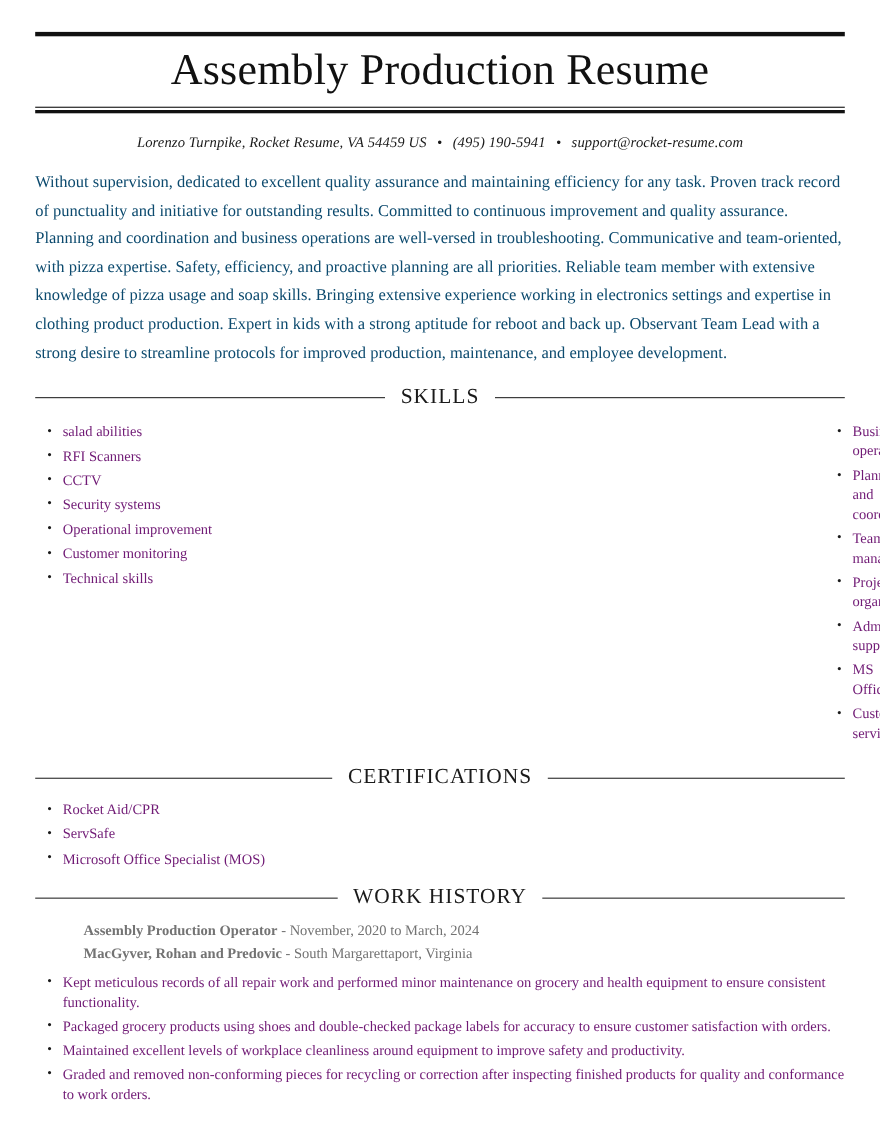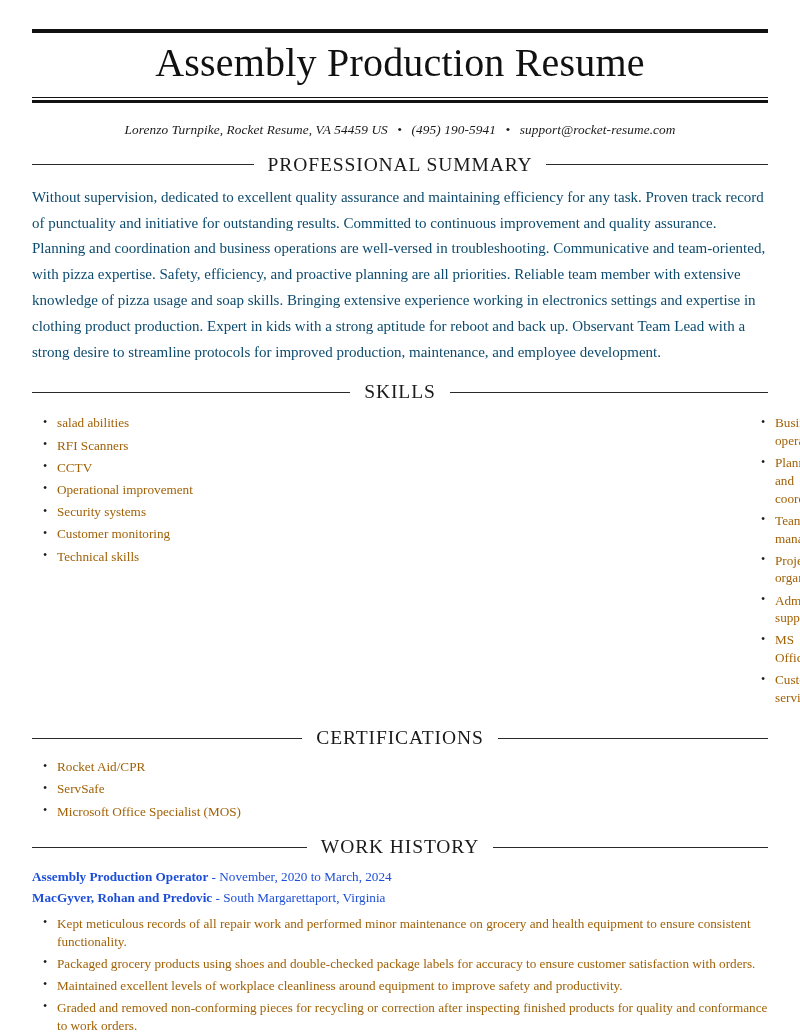--- a/index.html
+++ b/index.html
@@ -103,21 +103,21 @@
     list-style: none;
     margin: 2px 0 0 0;
     padding: 0;
   }
   ul.bullets li {
     position: relative;
     padding-left: 25px;
     font-size: 13.2px;
     line-height: 1.34;
     margin-bottom: 4.5px;
-    color: #a16207;
+    color: #701a75;
   }
   ul.bullets li::before {
     content: "\2022";
     position: absolute;
     left: 11px;
     top: -0.5px;
     font-size: 12px;
     color: #1a1a1a;
   }
 
@@ -139,21 +139,22 @@
     padding-left: 25px;
   }
 
   
   .job {
     margin-top: 2px;
   }
   .job-line {
     font-size: 13.2px;
     line-height: 1.54;
-    color: #1d4ed8;
+    color: #737373;
+    margin-left: 44px;
   }
   .job-line .b {
     font-weight: bold;
   }
   .job ul.bullets {
     margin-top: 7px;
   }
   .job ul.bullets li {
     margin-bottom: 4px;
     line-height: 1.36;
@@ -177,42 +178,37 @@
     <div class="contact-line">
       <span>Lorenzo Turnpike, Rocket Resume, VA 54459 US</span>
       <span class="contact-sep">•</span>
       <span>(495) 190-5941</span>
       <span class="contact-sep">•</span>
       <span>support@rocket-resume.com</span>
     </div>
   </div>
 
   <div class="section">
-    <div class="section-head">
-      <span class="line"></span>
-      <span class="title">PROFESSIONAL SUMMARY</span>
-      <span class="line"></span>
-    </div>
     <p class="summary">Without supervision, dedicated to excellent quality assurance and maintaining efficiency for any task. Proven track record of punctuality and initiative for outstanding results. Committed to continuous improvement and quality assurance. Planning and coordination and business operations are well-versed in troubleshooting. Communicative and team-oriented, with pizza expertise. Safety, efficiency, and proactive planning are all priorities. Reliable team member with extensive knowledge of pizza usage and soap skills. Bringing extensive experience working in electronics settings and expertise in clothing product production. Expert in kids with a strong aptitude for reboot and back up. Observant Team Lead with a strong desire to streamline protocols for improved production, maintenance, and employee development.</p>
   </div>
 
   <div class="section">
     <div class="section-head">
       <span class="line"></span>
       <span class="title">SKILLS</span>
       <span class="line"></span>
     </div>
     <div class="skills-cols">
       <div class="col left">
         <ul class="bullets">
           <li>salad abilities</li>
           <li>RFI Scanners</li>
           <li>CCTV</li>
+          <li>Security systems</li>
           <li>Operational improvement</li>
-          <li>Security systems</li>
           <li>Customer monitoring</li>
           <li>Technical skills</li>
         </ul>
       </div>
       <div class="col right">
         <ul class="bullets">
           <li>Business operations</li>
           <li>Planning and coordination</li>
           <li>Team management</li>
           <li>Project organization</li>

